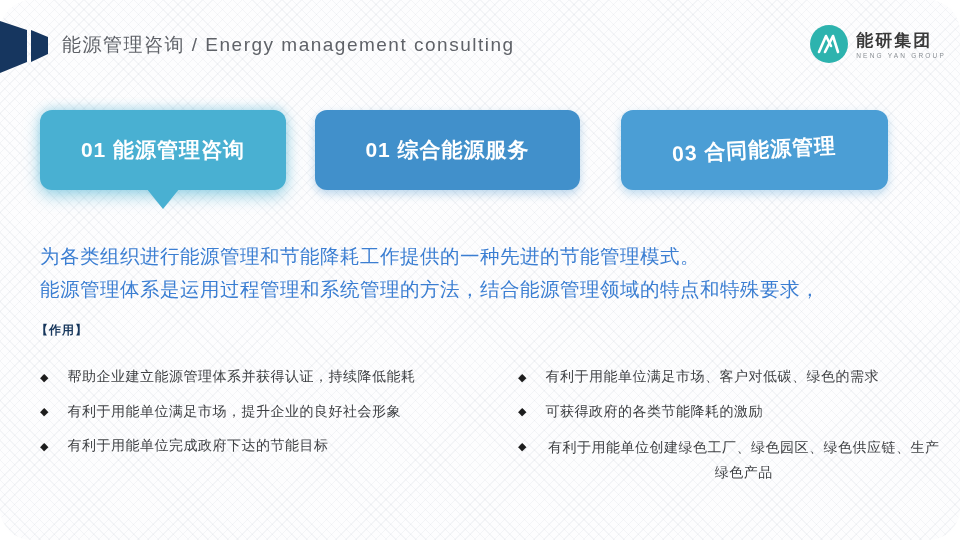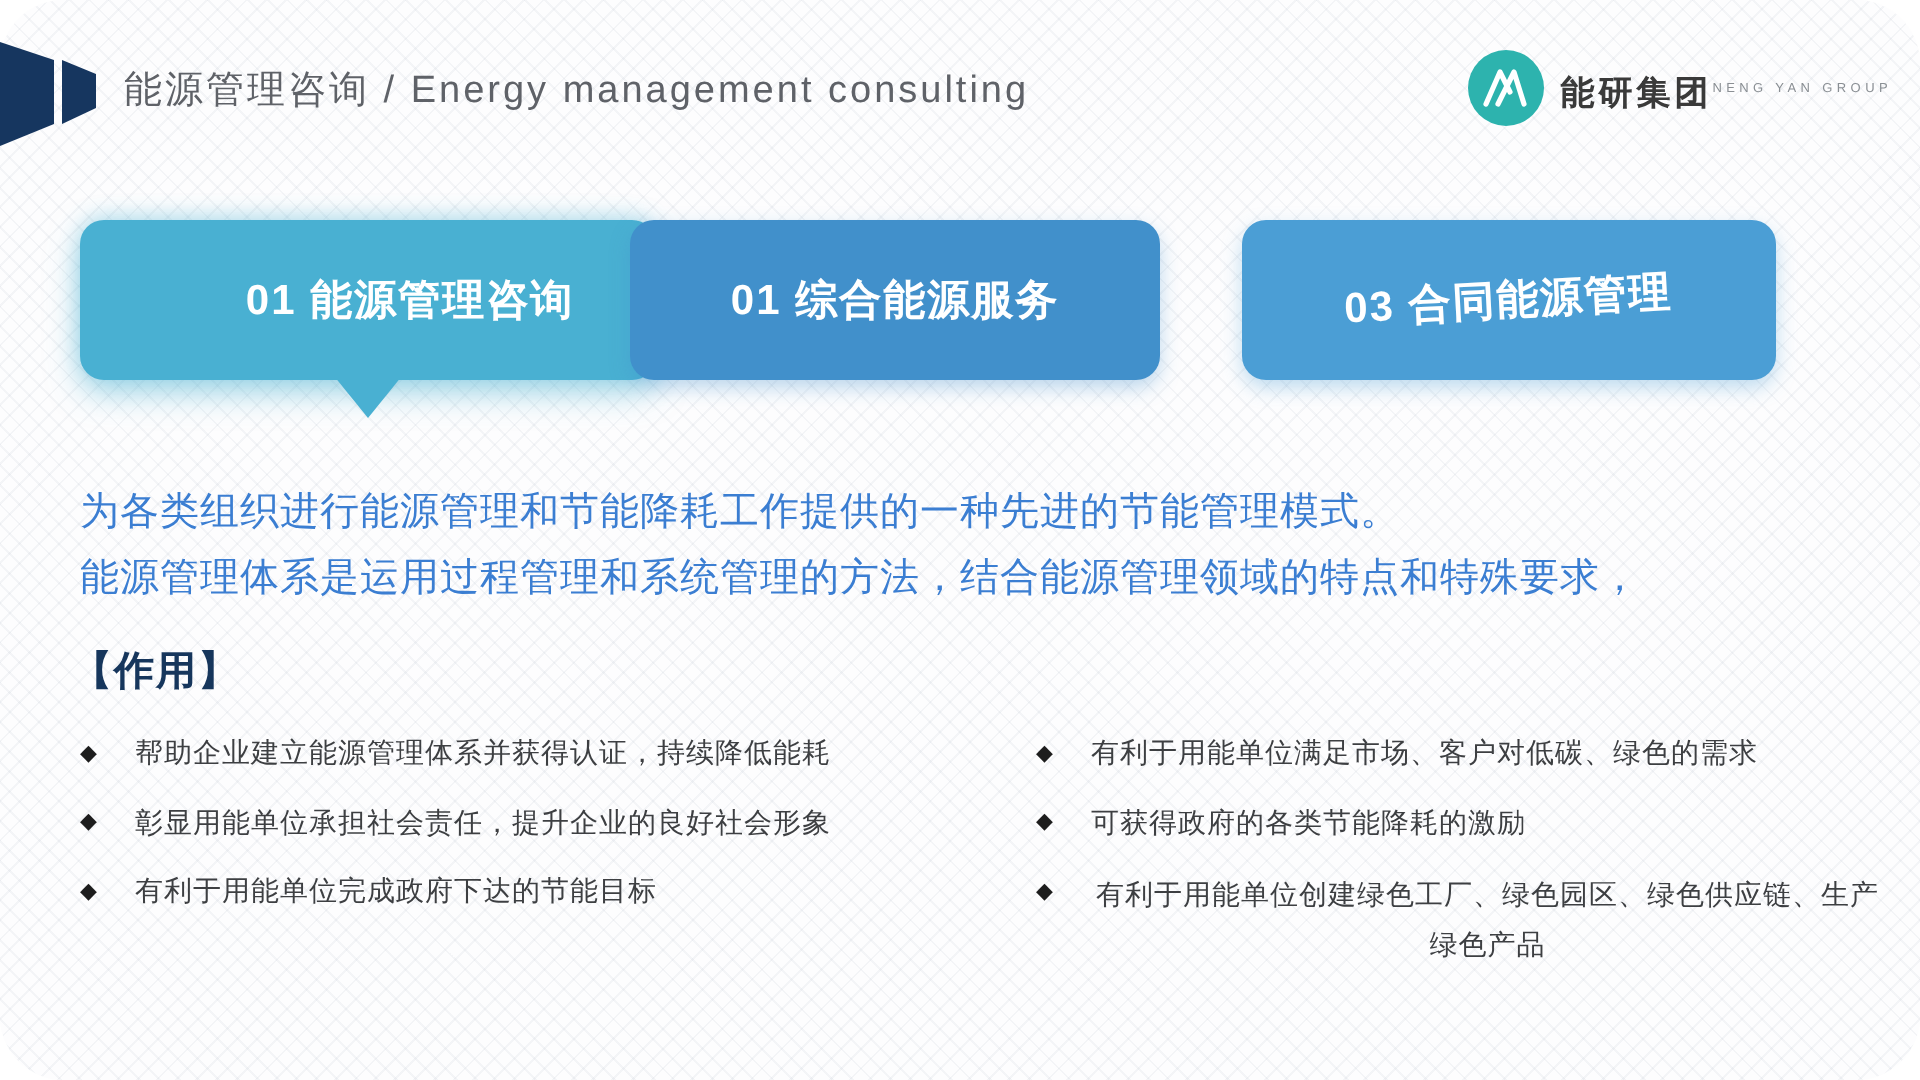--- a/index.html
+++ b/index.html
@@ -19,35 +19,34 @@
 
   
   .header{position:absolute;left:0;top:0;width:960px;height:92px;}
   .pennant{position:absolute;left:0;top:16px;}
   .page-title{
     position:absolute;left:62px;top:32px;
     font-size:19px;color:#5f6268;letter-spacing:1.5px;
     white-space:nowrap;
   }
   .logo{position:absolute;right:14px;top:24px;display:flex;align-items:center;gap:7px;}
-  .logo-text{display:flex;flex-direction:row;line-height:1;}
+  .logo-text{display:flex;flex-direction:column;line-height:1;}
   .logo-zh{font-size:17px;font-weight:bold;color:#3a3a3a;letter-spacing:2px;}
   .logo-en{font-size:6.5px;color:#8a8f94;letter-spacing:2.2px;margin-top:4px;}
 
   
   .tab{
     position:absolute;top:110px;height:80px;
     border-radius:12px;display:flex;align-items:center;justify-content:center;
     color:#fff;font-weight:bold;font-size:21px;letter-spacing:1px;
     cursor:pointer;white-space:nowrap;
   }
   .tab-1{
     left:40px;width:246px;background:#49b0d2;
     box-shadow:0 6px 16px rgba(73,176,210,.55), 0 -3px 10px rgba(73,176,210,.25);
-    padding-left:42px;
   }
   .tab-1::after{
     content:"";position:absolute;left:50%;bottom:-19px;transform:translateX(-50%);
     border:17px solid transparent;border-bottom:0;border-top:21px solid #49b0d2;
   }
   .tab-2{
     left:315px;width:265px;background:#4190cb;
     box-shadow:0 4px 10px rgba(65,144,203,.35);
   }
   .tab-3{
@@ -58,21 +57,21 @@
 
   
   .description{
     position:absolute;left:40px;top:240px;width:890px;
     color:#3b7ed2;font-size:19.5px;line-height:33px;letter-spacing:0.5px;
   }
 
   
   .section-heading{
     position:absolute;left:36px;top:322px;
-    color:#16365c;font-size:20px;font-weight:bold;letter-spacing:1px;
+    color:#16365c;font-size:12px;font-weight:bold;letter-spacing:1px;
   }
 
   
   .col{position:absolute;top:366px;display:flex;flex-direction:column;gap:13px;}
   .col-left{left:40px;width:452px;}
   .col-right{left:518px;width:424px;}
   .bullet-item{display:flex;align-items:flex-start;gap:19px;}
   .diamond{
     flex:0 0 auto;color:#1d1d1d;font-size:11px;line-height:21px;padding-top:0.5px;
   }
@@ -128,21 +127,21 @@
 
   <div class="section-heading">【作用】</div>
 
   <div class="col col-left">
     <div class="bullet-item">
       <span class="diamond">◆</span>
       <span class="bullet-text">帮助企业建立能源管理体系并获得认证，持续降低能耗</span>
     </div>
     <div class="bullet-item">
       <span class="diamond">◆</span>
-      <span class="bullet-text">彰显用能单位承担社会责任，提升企业的良好社会形象</span>
+      <span class="bullet-text">有利于用能单位满足市场，提升企业的良好社会形象</span>
     </div>
     <div class="bullet-item">
       <span class="diamond">◆</span>
       <span class="bullet-text">有利于用能单位完成政府下达的节能目标</span>
     </div>
   </div>
 
   <div class="col col-right">
     <div class="bullet-item">
       <span class="diamond">◆</span>

